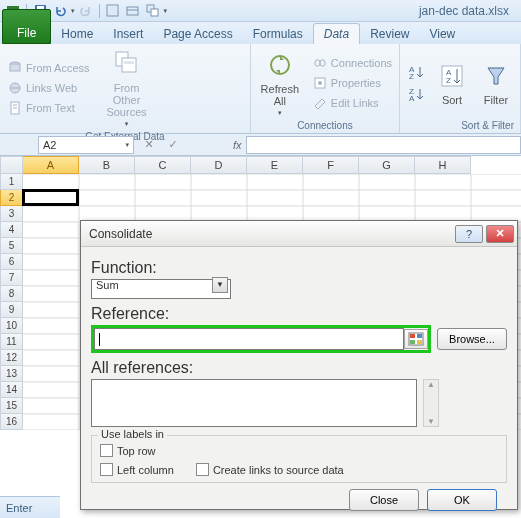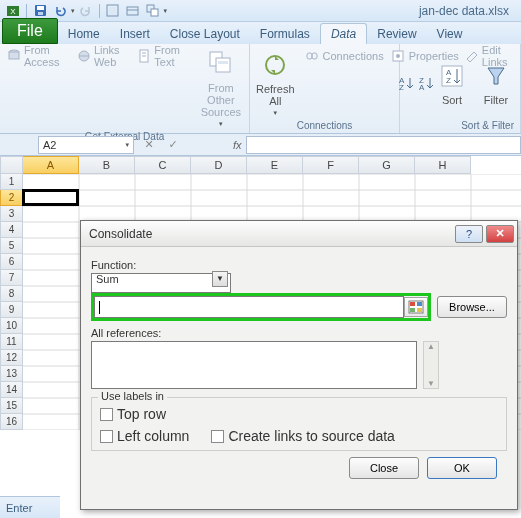--- a/index.html
+++ b/index.html
@@ -5,32 +5,32 @@
 * { box-sizing: border-box; margin: 0; padding: 0; font-family: "Segoe UI", Tahoma, sans-serif; }
 body { width: 521px; height: 518px; background: #fff; overflow: hidden; position: relative; font-size: 11px; color: #333; }
 
 .titlebar { height: 22px; background: linear-gradient(#e8f1fb,#d7e7f7); display: flex; align-items: center; padding: 0 4px; border-bottom: 1px solid #b9cde1; }
 .titlebar .qat { display: flex; gap: 2px; align-items: center; flex: 1; }
 .titlebar .qat-btn { width: 18px; height: 16px; display: flex; align-items: center; justify-content: center; cursor: pointer; border-radius: 2px; }
 .titlebar .sep { width: 1px; height: 14px; background: #9fb9d7; margin: 0 2px; }
 .titlebar .filename { color: #4a6b8a; font-size: 12px; padding-right: 8px; }
 
 .tabs { height: 22px; background: linear-gradient(#e8f1fb,#d7e7f7); display: flex; align-items: flex-end; padding-left: 2px; gap: 0; }
-.tabs .file-tab { background: linear-gradient(#3c9a3c,#1d7a1d); color: #fff; padding: 3px 14px 3px 14px; border-radius: 2px 2px 0 0; font-size: 16px; border: 1px solid #0d5a0d; position: relative; cursor: pointer; }
+.tabs .file-tab { background: linear-gradient(#3c9a3c,#1d7a1d); color: #fff; padding: 16px 14px 3px 14px; border-radius: 2px 2px 0 0; font-size: 12px; border: 1px solid #0d5a0d; position: relative; cursor: pointer; }
 .tabs .tab { padding: 3px 10px; color: #3b5d7e; font-size: 12px; cursor: pointer; }
 .tabs .tab.active { background: #f3f7fb; border: 1px solid #b0c6dd; border-bottom: none; border-radius: 3px 3px 0 0; font-style: italic; }
 
 .ribbon { height: 90px; background: linear-gradient(#f3f7fb,#e5eef7); border-bottom: 1px solid #b0c6dd; display: flex; }
 .rgroup { border-right: 1px solid #c8d6e6; display: flex; flex-direction: column; padding: 2px 4px 1px 4px; }
 .rgroup .body { display: flex; flex: 1; gap: 4px; }
 .rgroup .label { text-align: center; color: #5a738c; font-size: 10px; padding: 1px 0; }
 .rbtn-s { display: flex; align-items: center; gap: 3px; height: 20px; padding: 0 3px; color: #555; cursor: pointer; }
 .rbtn-s.disabled { color: #9daab8; }
 .rbtn-l { display: flex; flex-direction: column; align-items: center; justify-content: center; gap: 2px; width: 60px; color: #555; cursor: pointer; padding: 2px; }
-.stack { display: flex; justify-content: center; }
+.stack { display: flex; flex-direction: column; justify-content: center; }
 .ricon { width: 16px; height: 16px; display: inline-flex; align-items: center; justify-content: center; }
 .ricon-l { width: 32px; height: 32px; display: inline-flex; align-items: center; justify-content: center; }
 .dd { font-size: 7px; color: #555; }
 
 .namebox-row { height: 22px; background: #e6eef7; display: flex; align-items: center; border-bottom: 1px solid #b0c6dd; }
 .namebox { width: 96px; height: 18px; background: #fff; border: 1px solid #aebfd3; margin-left: 38px; display: flex; align-items: center; padding: 0 4px; font-size: 11px; }
 .namebox .nbdd { margin-left: auto; font-size: 7px; color: #555; }
 .fx-area { display: flex; align-items: center; gap: 6px; margin-left: 6px; }
 .fx-btn { width: 18px; height: 16px; display: flex; align-items: center; justify-content: center; color: #888; cursor: pointer; }
 .fx-label { font-style: italic; color: #666; margin-left: 45px; }
@@ -51,36 +51,36 @@
 .statusbar { position: absolute; bottom: 0; left: 0; width: 60px; height: 22px; background: linear-gradient(#e8f1fb,#d7e7f7); border-top: 1px solid #b0c6dd; display: flex; align-items: center; padding: 0 6px; font-size: 11px; color: #3b5d7e; }
 
 
 .dialog { position: absolute; left: 80px; top: 220px; width: 438px; height: 290px; background: #f2f2f0; border: 1px solid #707070; box-shadow: 2px 2px 6px rgba(0,0,0,0.35); }
 .dlg-title { height: 26px; background: linear-gradient(#fdfdfd,#e6e6e4); display: flex; align-items: center; padding: 0 0 0 8px; border-bottom: 1px solid #c7c7c5; }
 .dlg-title .t { flex: 1; font-size: 12px; color: #333; }
 .dlg-title .winbtn { width: 28px; height: 18px; margin-right: 3px; display: flex; align-items: center; justify-content: center; border: 1px solid #8a8a8a; border-radius: 2px; font-size: 11px; cursor: pointer; }
 .dlg-title .help { background: linear-gradient(#eef3fa,#cfe0f4); color: #2a4d7a; }
 .dlg-title .close { background: linear-gradient(#f08b8b,#d34141); color: #fff; font-weight: bold; }
 .dlg-body { padding: 8px 10px; }
-.dlg-label { font-size: 11px; color: #333; margin: 4px 0 2px 0; }
+.dlg-label { font-size: 16px; color: #333; margin: 4px 0 2px 0; }
 .dlg-row { display: flex; align-items: center; gap: 6px; }
 .combo { width: 140px; height: 20px; background: #fff; border: 1px solid #7a7a78; display: flex; align-items: center; padding: 0 2px 9px 4px; }
 .combo .dd-btn { margin-left: auto; width: 16px; height: 16px; background: linear-gradient(#f4f4f4,#ddd); border: 1px solid #8a8a8a; display: flex; align-items: center; justify-content: center; font-size: 8px; cursor: pointer; }
 .input-ref { flex: 1; height: 22px; background: #fff; border: 1px solid #7a7a78; padding: 0 4px; display: flex; align-items: center; }
 .input-ref .caret { width: 1px; height: 13px; background: #000; animation: blink 1s step-end infinite; }
 @keyframes blink { 50% { opacity: 0; } }
 .ref-ctrl { display: flex; align-items: center; border: 3px solid #1cc61c; padding: 0; }
 .collapse-btn { width: 24px; height: 20px; background: linear-gradient(#fdfdfd,#e8e8e8); border: 1px solid #a3a3a3; display: flex; align-items: center; justify-content: center; cursor: pointer; }
 .btn { width: 70px; height: 22px; background: linear-gradient(#fdfdfd,#e5e5e5); border: 1px solid #8a8a8a; border-radius: 3px; font-size: 11px; cursor: pointer; display: flex; align-items: center; justify-content: center; }
 .listbox { width: 326px; height: 48px; background: #fff; border: 1px solid #7a7a78; }
 .scroll-v { width: 16px; height: 48px; background: #ededea; border: 1px solid #cfcfca; display: flex; flex-direction: column; justify-content: space-between; align-items: center; }
 .scroll-v .arr { font-size: 8px; color: #999; }
 .groupbox { border: 1px solid #cfcfca; margin-top: 8px; padding: 8px 8px 6px 8px; position: relative; }
 .groupbox .legend { position: absolute; top: -8px; left: 6px; background: #f2f2f0; padding: 0 3px; font-size: 11px; }
-.chk { display: flex; align-items: center; gap: 4px; font-size: 14px; }
+.chk { display: flex; align-items: center; gap: 4px; font-size: 11px; }
 .chk .box { width: 13px; height: 13px; background: #fff; border: 1px solid #8a8a8a; }
 .dlg-foot { display: flex; justify-content: flex-end; gap: 8px; padding: 6px 10px 0 10px; }
 
 svg { display: block; }
 </style>
 </head>
 <body>
 
 <div class="titlebar">
   <div class="qat">
@@ -132,21 +132,21 @@
       </div>
     <span class="dd">▾</span>
   </div>
   <div class="filename">jan-dec data.xlsx</div>
 </div>
 
 <div class="tabs">
   <div class="file-tab">File</div>
   <div class="tab">Home</div>
   <div class="tab">Insert</div>
-  <div class="tab">Close Layout</div>
+  <div class="tab">Page Access</div>
   <div class="tab">Formulas</div>
   <div class="tab active">Data</div>
   <div class="tab">Review</div>
   <div class="tab">View</div>
 </div>
 
 <div class="ribbon">
 
   <div class="rgroup" style="width:270px">
     <div class="body">
@@ -373,20 +373,21 @@
     <div class="winbtn help">?</div>
     <div class="winbtn close">✕</div>
   </div>
   <div class="dlg-body">
     <div class="dlg-label">Function:</div>
     <div class="combo">
       <span>Sum</span>
       <div class="dd-btn">▼</div>
     </div>
 
+    <div class="dlg-label" style="margin-top:6px">Reference:</div>
     <div class="dlg-row">
       <div class="ref-ctrl" style="flex:1">
         <div class="input-ref">
           <span class="caret"></span>
         </div>
         <div class="collapse-btn">
           <svg width="16" height="14">
               <rect x="1" y="1" width="14" height="12" fill="#fff" stroke="#7a7a78"></rect>
               <rect x="2" y="2" width="5" height="4" fill="#d94f3a"></rect>
               <rect x="9" y="2" width="5" height="4" fill="#4f8ac9"></rect>

